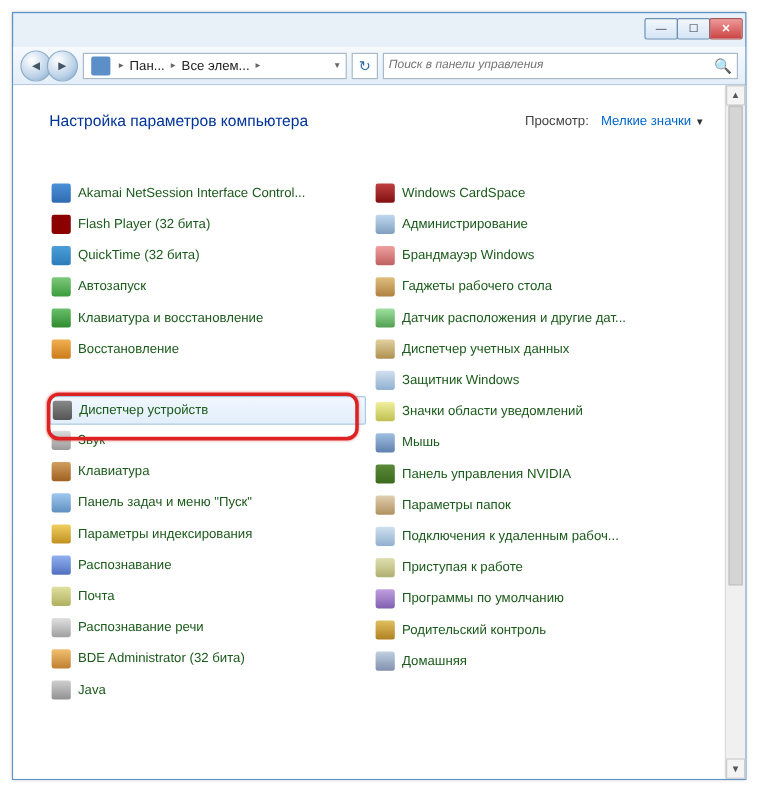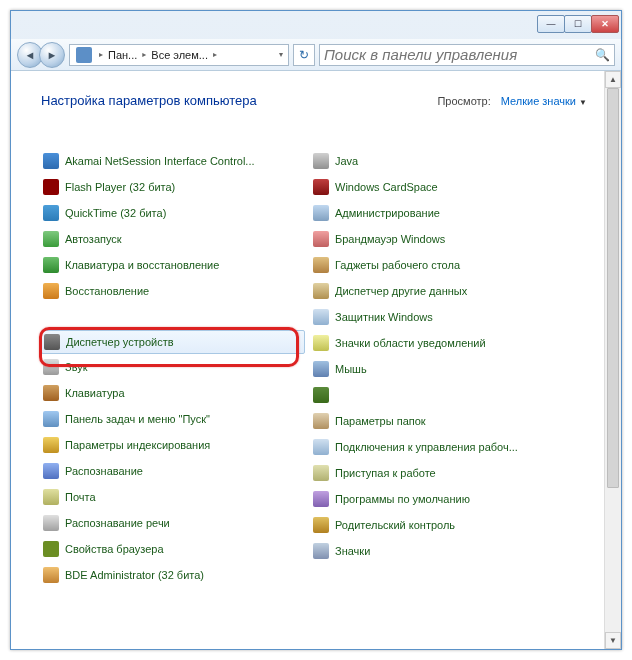--- a/index.html
+++ b/index.html
@@ -12,21 +12,21 @@
 .navbar{height:32px;display:flex;align-items:center;padding:0 6px;gap:4px;background:linear-gradient(to bottom,#f6fafd,#e4eef8);border-bottom:1px solid #b8ccdd}
 .navbtns{display:flex;gap:0}
 .navbtn{width:26px;height:26px;border-radius:50%;background:radial-gradient(circle at 35% 30%,#fff 0%,#bcd2e8 60%,#7fa5c9 100%);border:1px solid #8cabc9;display:flex;align-items:center;justify-content:center;font-size:11px;color:#456}
 .navbtn+.navbtn{margin-left:-4px}
 .breadcrumb{flex:0 0 auto;height:22px;border:1px solid #a7b9ca;background:#fff;display:flex;align-items:center;font-size:11px;color:#222;padding:0 2px;width:220px}
 .bc-icon{width:16px;height:16px;background:#5c8fc7;margin:0 4px;border-radius:2px}
 .bc-seg{padding:0 2px;white-space:nowrap;overflow:hidden}
 .bc-arr{padding:0 3px;color:#666;font-size:8px}
 .refresh{width:22px;height:22px;border:1px solid #a7b9ca;background:#fff;display:flex;align-items:center;justify-content:center;color:#2a6aa8;font-size:12px}
 .searchbox{flex:1;height:22px;border:1px solid #a7b9ca;background:#fff;display:flex;align-items:center;padding:0 4px}
-.searchbox input{border:none;flex:1;font-size:15px;color:#888;outline:none;font-style:italic}
+.searchbox input{border:none;flex:1;font-size:10px;color:#888;outline:none;font-style:italic}
 .searchbox .sicon{color:#2a6aa8;font-size:12px}
 .content{position:absolute;top:60px;left:0;right:0;bottom:0;background:#fff;padding:22px 10px 10px 30px;overflow:hidden}
 .heading{color:#003399;font-size:13px;margin-bottom:4px}
 .viewrow{position:absolute;top:24px;right:34px;font-size:11px;display:flex;gap:10px;align-items:center}
 .viewrow .lbl{color:#444}
 .viewrow .link{color:#0066cc;cursor:pointer}
 .viewrow .drop{font-size:8px;color:#333}
 .items{margin-top:40px;column-count:2;column-gap:0;width:540px}
 .item{display:flex;align-items:center;height:26px;font-size:11px;color:#1a5a1a;break-inside:avoid;padding-left:2px;width:264px;white-space:nowrap;overflow:hidden;text-overflow:ellipsis;cursor:pointer}
 .item .icon{width:16px;height:16px;margin-right:6px;flex-shrink:0;border-radius:2px}
@@ -166,24 +166,20 @@
         </div>
         <div class="item">
           <div class="icon ic13"></div>
           <span>Почта</span>
         </div>
         <div class="item">
           <div class="icon ic15"></div>
           <span>Распознавание речи</span>
         </div>
         <div class="item">
-          <div class="icon ic16"></div>
-          <span>Свойства браузера</span>
-        </div>
-        <div class="item">
           <div class="icon ic17"></div>
           <span>BDE Administrator (32 бита)</span>
         </div>
         <div class="item">
           <div class="icon ic18"></div>
           <span>Java</span>
         </div>
         <div class="item">
           <div class="icon ic19"></div>
           <span>Windows CardSpace</span>
@@ -194,61 +190,66 @@
         </div>
         <div class="item">
           <div class="icon ic21"></div>
           <span>Брандмауэр Windows</span>
         </div>
         <div class="item">
           <div class="icon ic22"></div>
           <span>Гаджеты рабочего стола</span>
         </div>
         <div class="item">
+          <div class="icon ic23"></div>
+          <span>Датчик расположения и другие дат...</span>
+        </div>
+        <div class="item">
           <div class="icon ic24"></div>
-          <span>Диспетчер другие данных</span>
+          <span>Диспетчер учетных данных</span>
         </div>
         <div class="item">
           <div class="icon ic25"></div>
           <span>Защитник Windows</span>
         </div>
         <div class="item">
           <div class="icon ic26"></div>
           <span>Значки области уведомлений</span>
         </div>
         <div class="item">
           <div class="icon ic27"></div>
           <span>Мышь</span>
         </div>
         <div class="item">
           <div class="icon ic29"></div>
+          <span>Панель управления NVIDIA</span>
         </div>
         <div class="item">
           <div class="icon ic30"></div>
           <span>Параметры папок</span>
         </div>
         <div class="item">
           <div class="icon ic31"></div>
-          <span>Подключения к управления рабоч...</span>
+          <span>Подключения к удаленным рабоч...</span>
         </div>
         <div class="item">
           <div class="icon ic32"></div>
           <span>Приступая к работе</span>
         </div>
         <div class="item">
           <div class="icon ic33"></div>
           <span>Программы по умолчанию</span>
         </div>
         <div class="item">
           <div class="icon ic34"></div>
           <span>Родительский контроль</span>
         </div>
         <div class="item">
           <div class="icon ic35"></div>
-          <span>Значки</span>
+          <span>Домашняя</span>
         </div>
       </div>
   </div>
 
   <div class="scrollbar">
     <div class="sb-up">▲</div>
     <div class="sb-thumb"></div>
     <div class="sb-dn">▼</div>
   </div>
 

